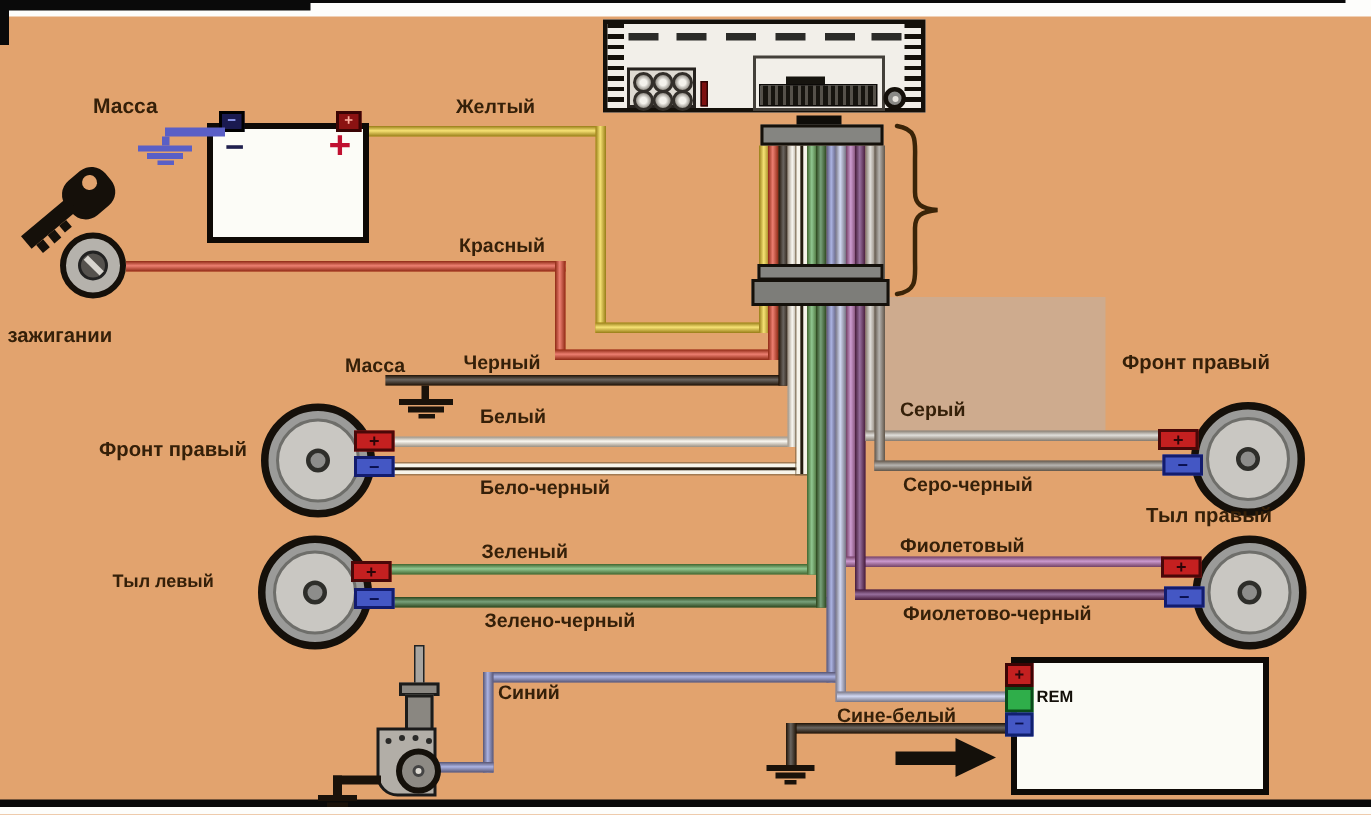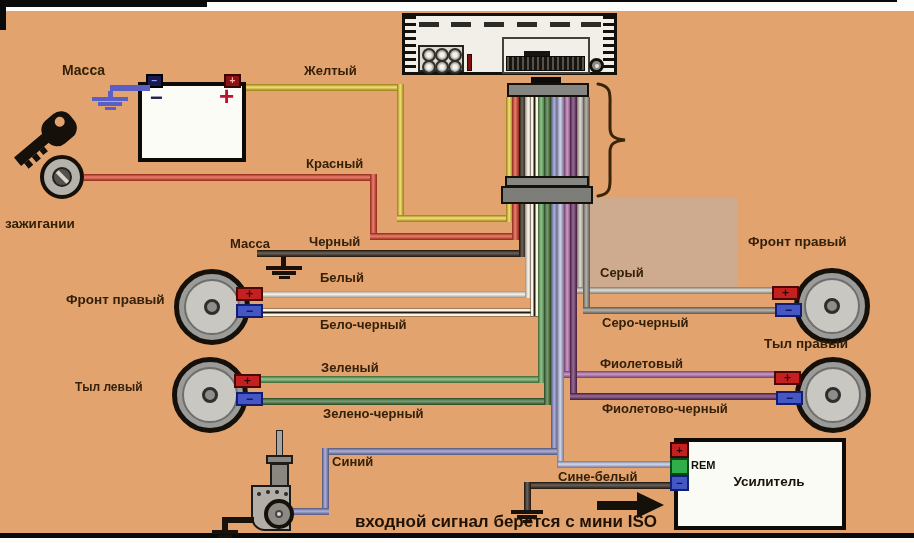--- a/index.html
+++ b/index.html
@@ -236,20 +236,18 @@
   <div class="gnd" style="left:222px;top:517px;width:32px;height:6px;"></div>
   <div class="gnd" style="left:222px;top:517px;width:6px;height:13px;"></div>
   <div class="gnd" style="left:212px;top:530px;width:26px;height:4px;"></div>
   <div class="gnd" style="left:218px;top:535px;width:14px;height:3px;"></div>
 
   <div class="abs" style="left:674px;top:438px;width:172px;height:92px;background:#fbfbf5;border:4px solid #0e0a06;"></div>
   <div class="aterm" style="top:442px;height:16px;background:var(--terminal-plus-red);border-color:#3c0404;color:#30060a;">+</div>
   <div class="aterm" style="top:458px;height:17px;background:var(--terminal-rem-green);border-color:#0a4a18;"></div>
   <div class="aterm" style="top:475px;height:16px;background:var(--terminal-minus-blue);border-color:#10206e;color:#0a1050;">−</div>
   <div class="lbl" style="left:691px;top:459px;font-size:11px;color:#14100a;">REM</div>
-  <div class="lbl" style="left:694px;top:475px;width:150px;text-align:center;font-size:13.5px;color:#1a1208;">Усилитель</div>
 
   <div class="abs" style="left:597px;top:501px;width:42px;height:9px;background:#14100a;"></div>
   <div class="abs" style="left:637px;top:492px;width:0;height:0;border-left:27px solid #14100a;border-top:13px solid rgba(0,0,0,0);border-bottom:13px solid rgba(0,0,0,0);"></div>
 
-  <div class="lbl" style="left:338px;top:513px;width:336px;text-align:center;font-size:17px;color:#1f1205;">входной сигнал берется с мини ISO</div>
 
 </div>
 
 </body></html>

